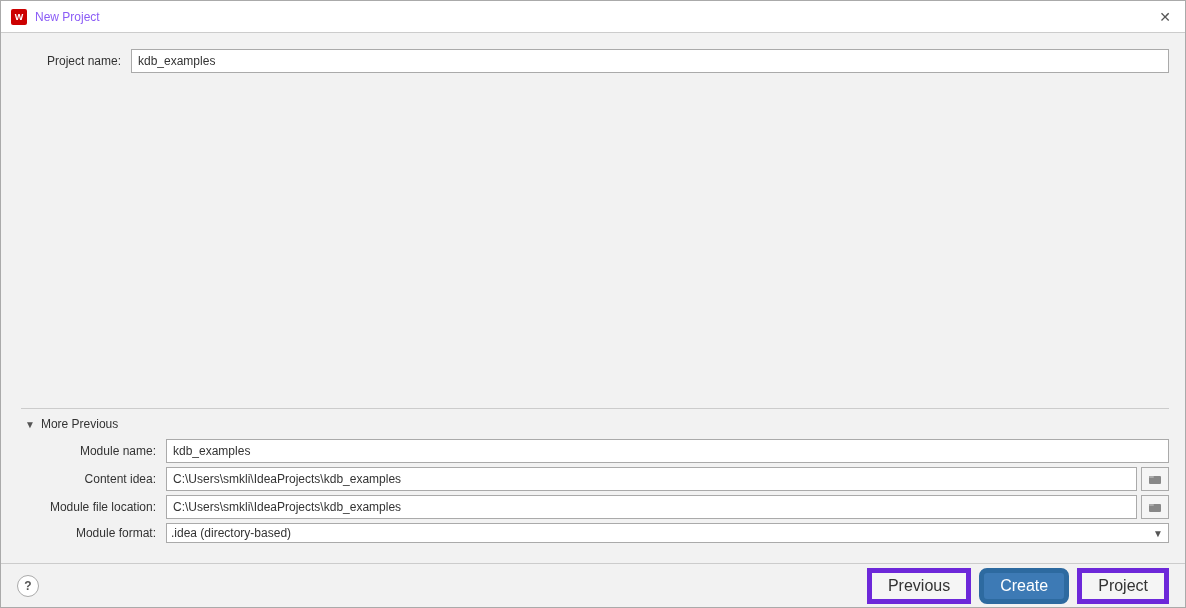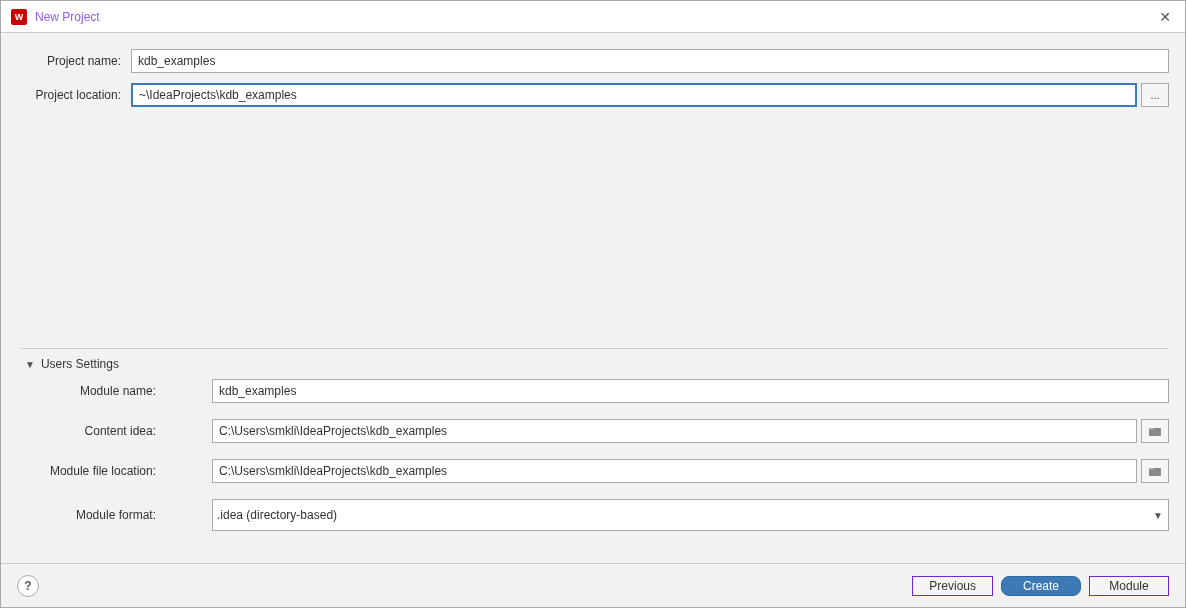--- a/index.html
+++ b/index.html
@@ -134,22 +134,21 @@
     .collapse-arrow {
       color: #555;
       font-size: 10px;
     }
     .more-settings-content {
       padding: 0 0 8px 0;
     }
     .more-form-row {
       display: flex;
       align-items: center;
-      margin-bottom: 16px;
-      gap: 46px;
+      margin-bottom: 4px;
     }
     .more-form-label {
       width: 145px;
       min-width: 145px;
       text-align: right;
       padding-right: 10px;
       color: #333;
       font-size: 12px;
     }
     .more-input-wrap {
@@ -164,21 +163,21 @@
       border: 1px solid #aaa;
       padding: 2px 6px;
       font-size: 12px;
       font-family: inherit;
       outline: none;
       background: white;
       color: #333;
     }
     .form-select {
       flex: 1;
-      height: 32px;
+      height: 20px;
       border: 1px solid #aaa;
       padding: 1px 4px;
       font-size: 12px;
       font-family: inherit;
       background: white;
       color: #333;
       appearance: none;
       -webkit-appearance: none;
       cursor: pointer;
       outline: none;
@@ -218,26 +217,26 @@
       color: #555;
       display: flex;
       align-items: center;
       justify-content: center;
     }
     .action-buttons {
       display: flex;
       gap: 8px;
     }
     .btn {
-      height: 20px;
+      height: 36px;
       padding: 0 16px;
-      font-size: 12px;
+      font-size: 16px;
       font-family: inherit;
       cursor: pointer;
-      border: 1px solid #6d28d9;
+      border: 5px solid #6d28d9;
       background: #f5f5f5;
       color: #333;
       outline: none;
       min-width: 80px;
     }
     .btn-primary {
       background: #3d7ab5;
       color: white;
       border-color: #2d6aa0;
       border-radius: 8px;
@@ -263,34 +262,27 @@
     <button class="close-btn" title="Close">✕</button>
   </div>
 
   <div class="content">
 
     <div class="form-row">
       <span class="form-label">Project name:</span>
       <input class="form-input" type="text" value="kdb_examples" style="">
     </div>
 
-    <div class="form-row">
-      <span class="form-label">Project location:</span>
-      <div class="input-with-browse">
-        <input class="form-input input-location" type="text" style="flex: 1 1 0%;" value="~\IdeaProjects\kdb_examples">
-        <button class="browse-btn">...</button>
-      </div>
-    </div>
 
     <div class="spacer"></div>
 
     <div class="more-settings-section">
       <div class="more-settings-header">
         <span class="collapse-arrow">▼</span>
-        <span>Users Settings</span>
+        <span>More Previous</span>
       </div>
       <div class="more-settings-content">
 
         <div class="more-form-row">
           <span class="more-form-label">Module name:</span>
           <div class="more-input-wrap">
             <input class="more-form-input" type="text" value="kdb_examples" style="">
           </div>
         </div>
 
@@ -336,17 +328,17 @@
       </div>
     </div>
 
   </div>
 
   <div class="bottom-bar">
     <button class="help-btn">?</button>
     <div class="action-buttons">
       <button class="btn">Previous</button>
       <button class="btn btn-primary">Create</button>
-      <button class="btn">Module</button>
+      <button class="btn">Project</button>
     </div>
   </div>
 
 </div>
 
 </body></html>

